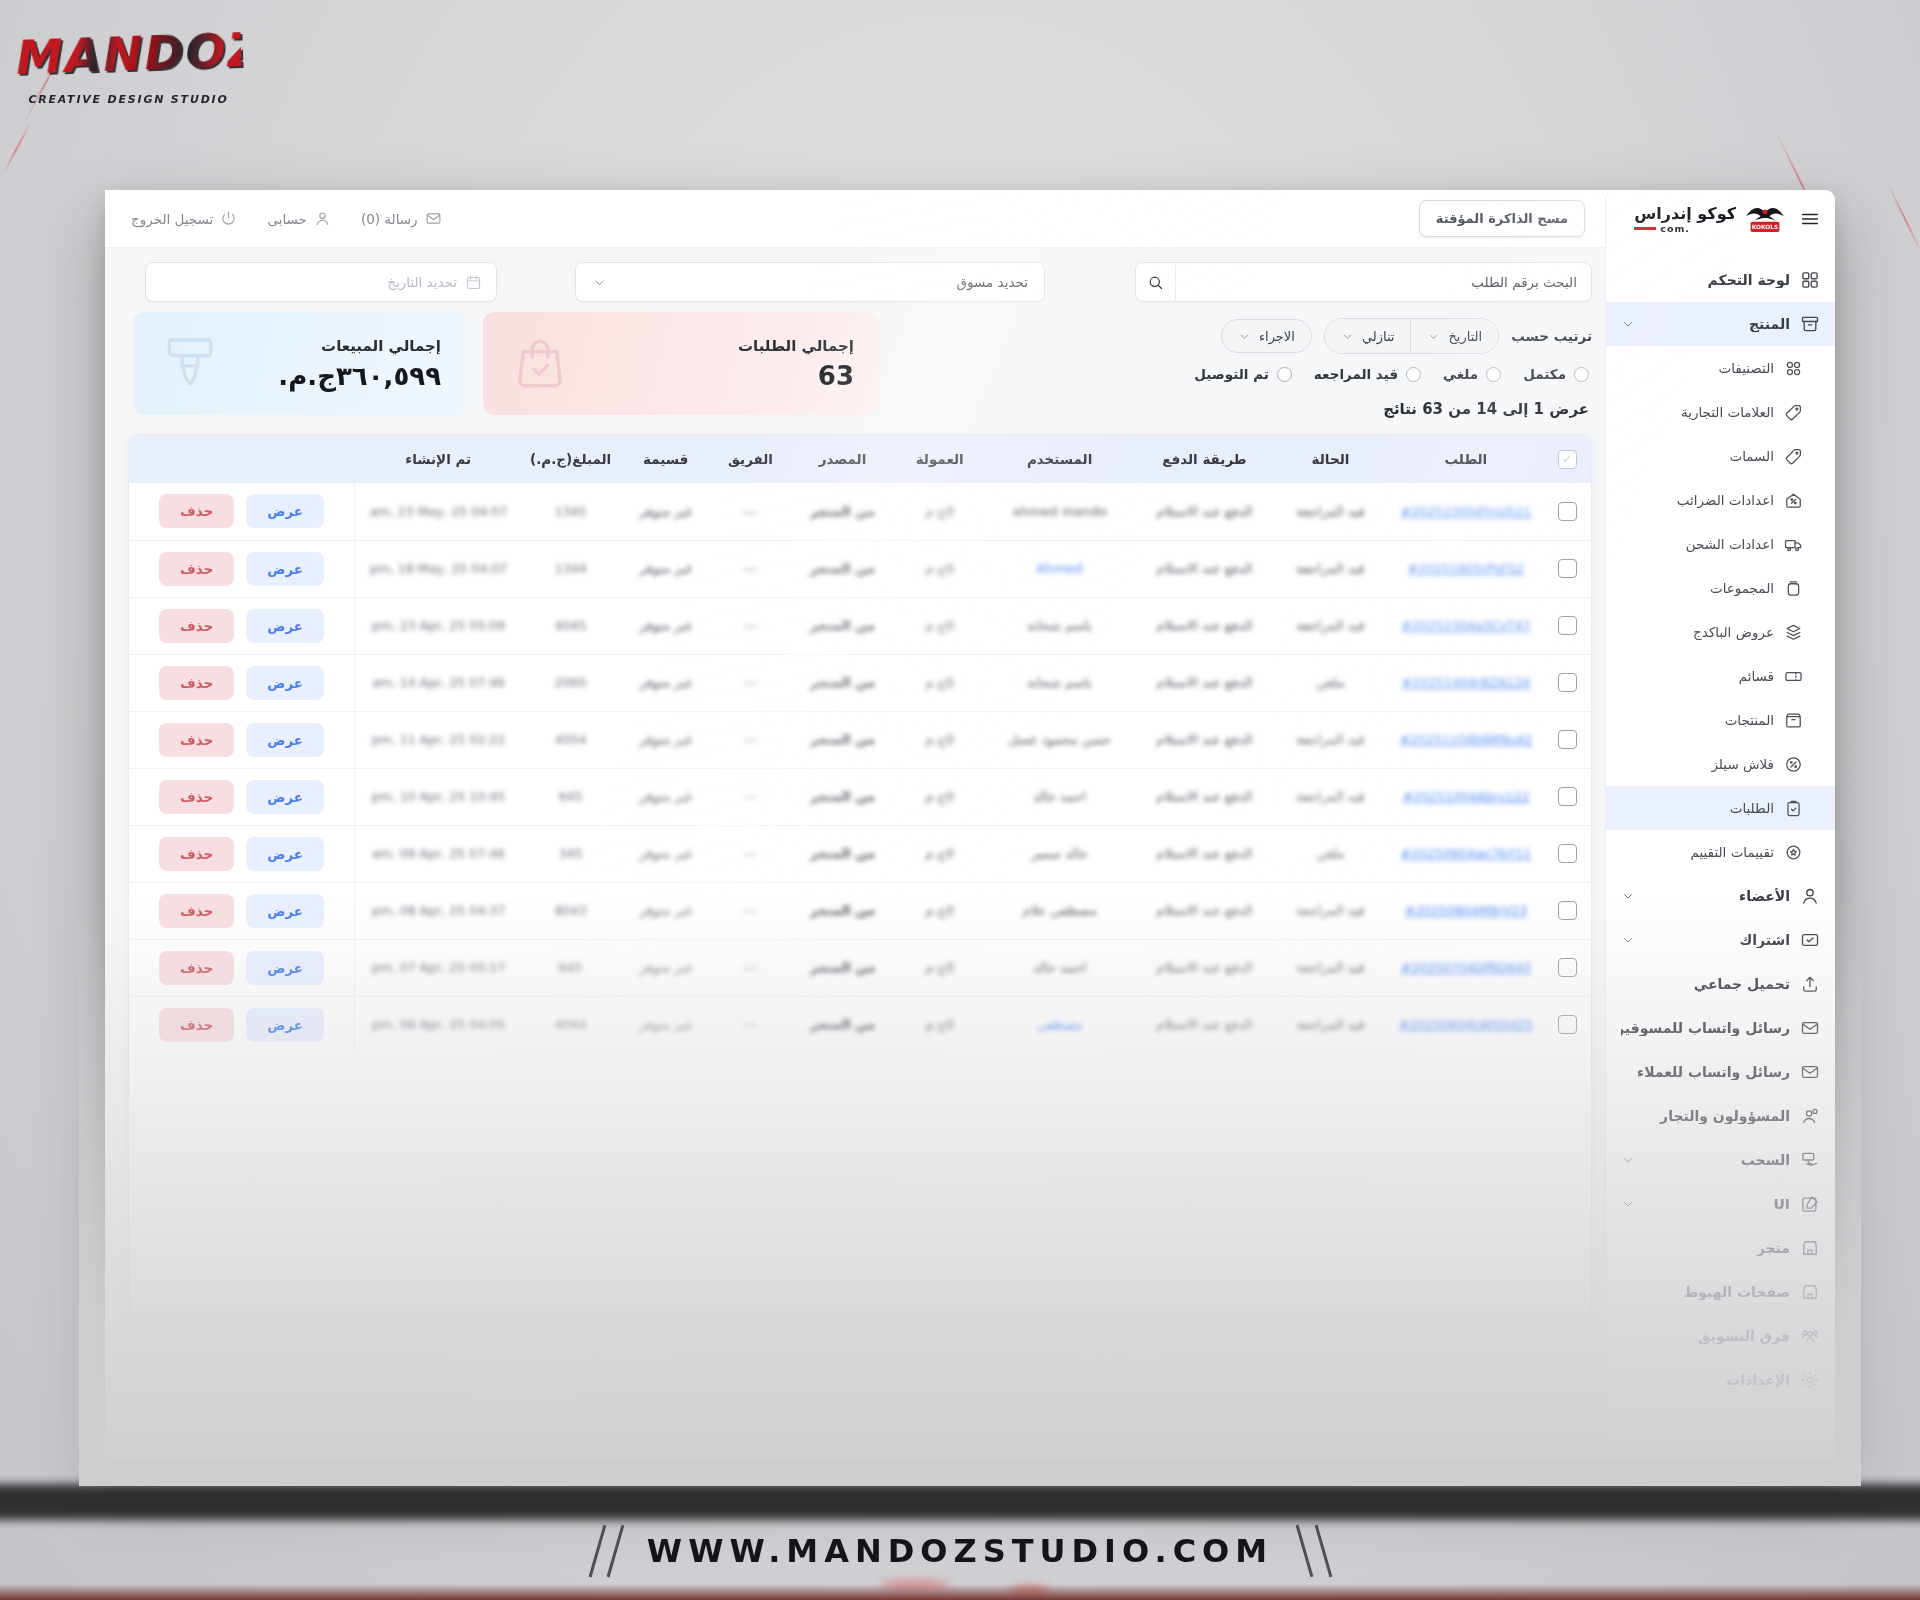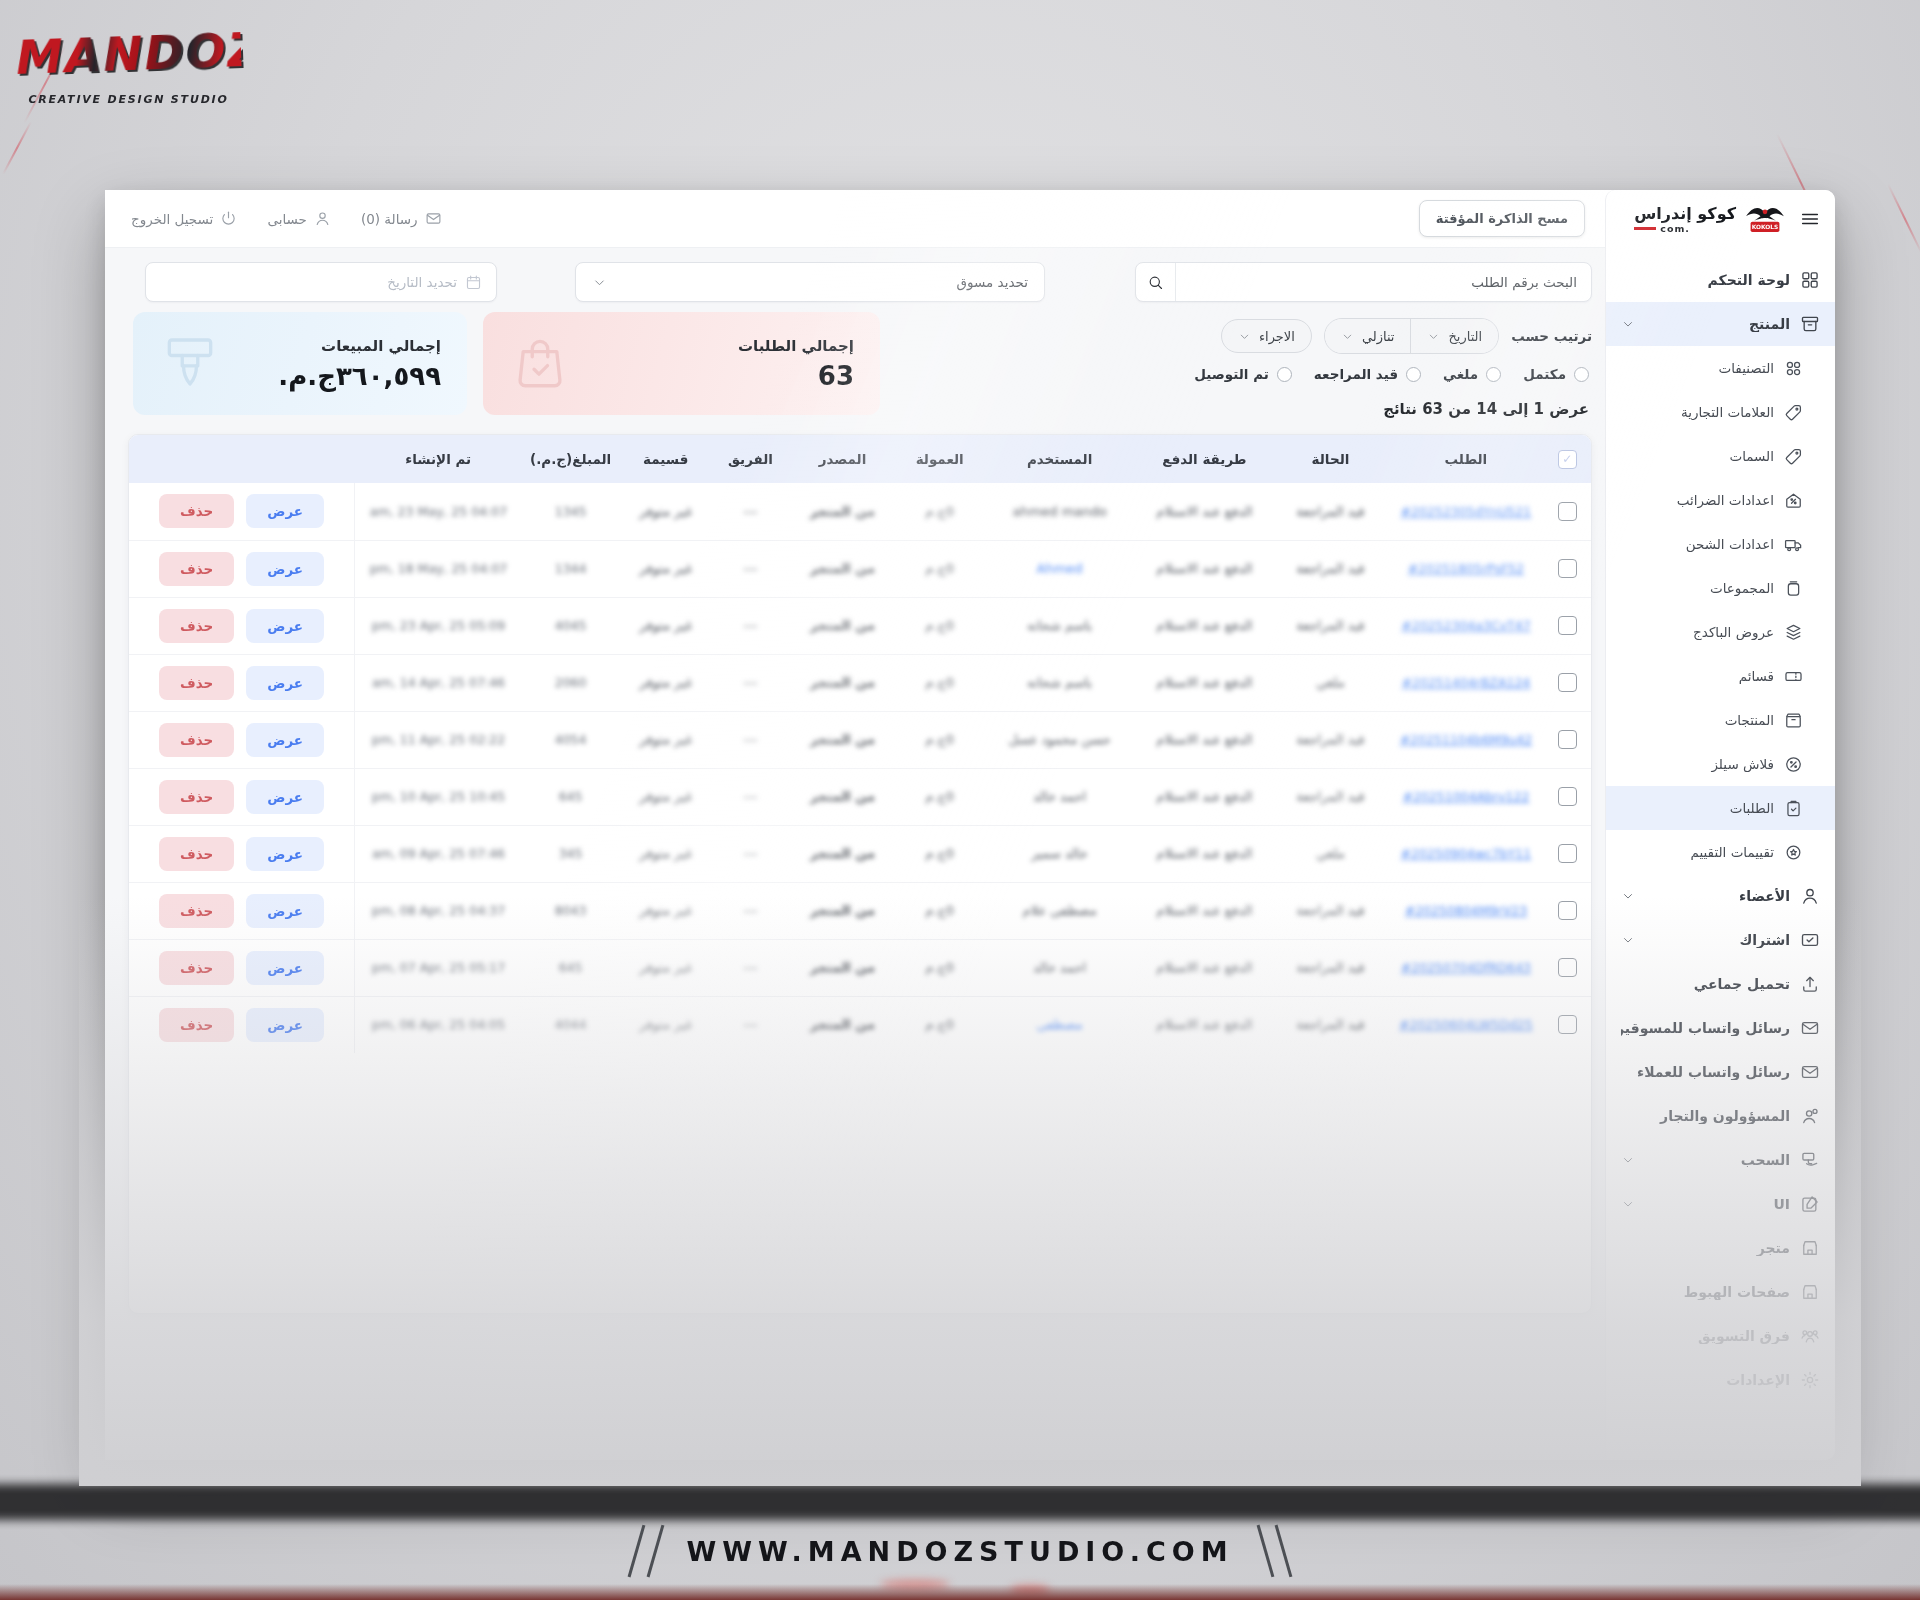--- a/index.html
+++ b/index.html
@@ -145,21 +145,21 @@
   .btn-del{ background:#f8dee1; color:#cf5b60;}
 
   
   .fband{ position:absolute; left:-12px; right:-12px; top:1484px; height:36px; background:#28282a;
     filter:blur(5px); opacity:.95; z-index:3;}
   .furl-wrap{ position:absolute; left:0; right:0; top:1524px; display:flex; align-items:center;
     justify-content:center; gap:16px; z-index:4;}
   .fsl{ width:2.5px; height:54px; background:#4c4f54; display:inline-block;}
   .fsl.l{ transform:rotate(16deg);}
   .fsl.r{ transform:rotate(-16deg);}
-  .furl{ font-size:27px; font-weight:600; letter-spacing:6px; color:#141519; margin:0 14px;}
+  .furl{ font-size:32px; font-weight:600; letter-spacing:6px; color:#141519; margin:0 14px;}
   .fglow{ position:absolute; left:0; right:0; bottom:0; height:16px; z-index:5;
     background:linear-gradient(0deg, rgba(105,28,24,.85), rgba(105,28,24,0));}
   .rdot2{ position:absolute; width:70px; height:9px; border-radius:50%; background:rgba(220,60,50,.45);
     filter:blur(4px); z-index:4;}
   .icn svg{ width:100%; height:100%; display:block;}
 </style>
 </head>
 <body>
 
 <div class="stage">

